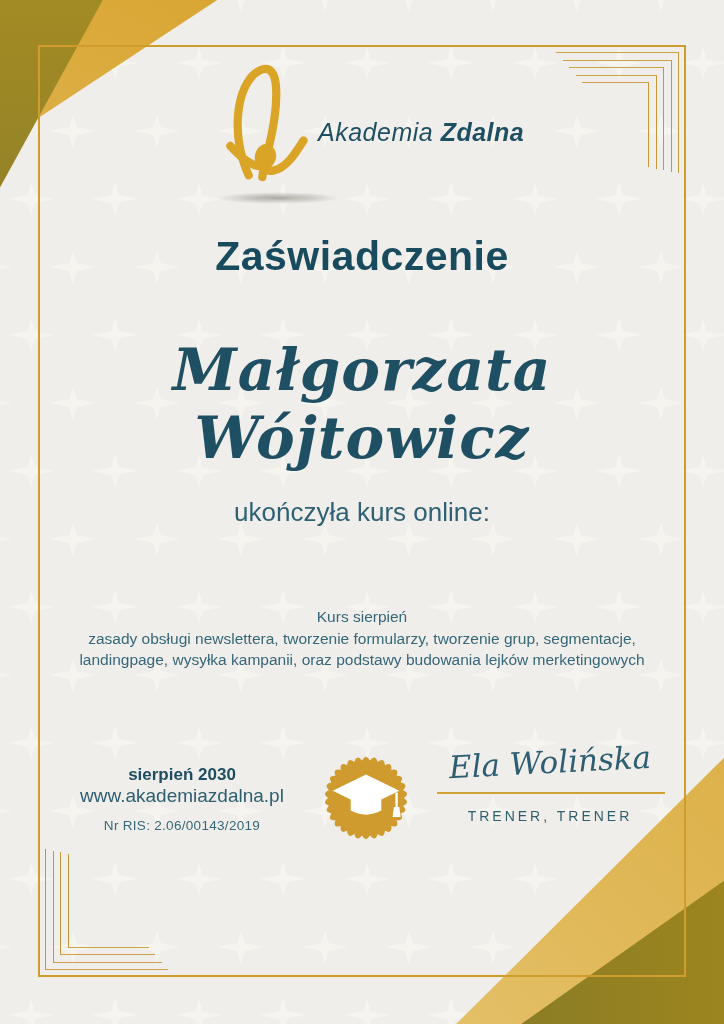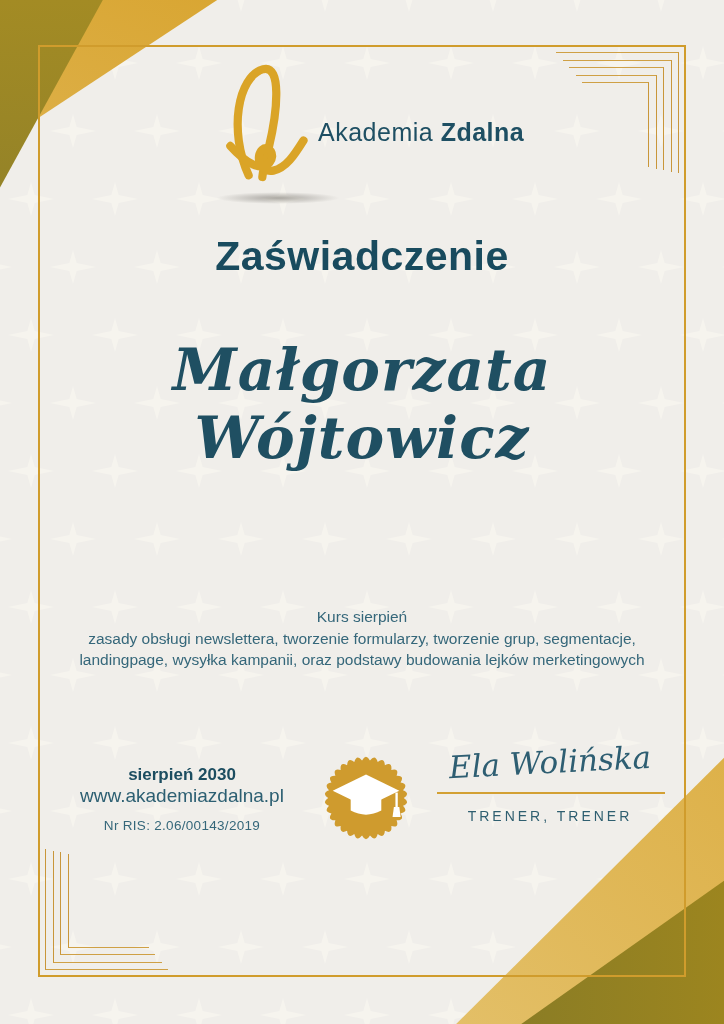--- a/index.html
+++ b/index.html
@@ -47,21 +47,21 @@
   .orn-bl .l{position:absolute;border-bottom:1.5px solid #cfa045;border-left:1.5px solid #c9963a;}
   
   .abs{position:absolute;z-index:3;}
   .centered{left:0;width:724px;text-align:center;}
   .logo-mark{left:224px;top:60px;width:84px;height:128px;}
   .logo-shadow{
     left:216px;top:192px;width:124px;height:12px;
     background:radial-gradient(ellipse at center,rgba(80,76,70,.45) 0%,rgba(80,76,70,0) 70%);
     border-radius:50%;
   }
-  .brand{left:318px;top:118px;font-size:25px;letter-spacing:.5px;color:#1e4f63;}
+  .brand{left:318px;top:118px;font-size:25px;letter-spacing:.5px;color:#1e4f63;font-style:italic;}
   .brand .b1{font-weight:400;}
   .brand .b2{font-weight:700;}
   .title{top:233px;font-size:41px;font-weight:700;color:#194b5e;letter-spacing:.5px;}
   .name{
     top:336px;font-family:"DejaVu Serif", serif;font-style:italic;font-weight:600;
     font-size:58px;color:#1f4f62;letter-spacing:1px;
   }
   .sub1{top:497px;font-size:26px;color:#2e6174;}
   .sub2{top:537px;font-size:26px;color:#2e6174;}
   .scope{top:606px;font-size:15.5px;line-height:21.5px;color:#35677a;}
@@ -267,20 +267,21 @@
 
   <div class="abs brand">
     <span class="b1">Akademia</span>
     <span class="b2">Zdalna</span>
   </div>
 
   <div class="abs centered title">Zaświadczenie</div>
 
   <div class="abs centered name">Małgorzata Wójtowicz</div>
 
+  <div class="abs centered sub1">ukończyła kurs online:</div>
 
   <div class="abs centered scope">
     <div>Kurs sierpień</div>
     <div>zasady obsługi newslettera, tworzenie formularzy, tworzenie grup, segmentacje,</div>
     <div>landingpage, wysyłka kampanii, oraz podstawy budowania lejków merketingowych</div>
   </div>
 
   <div class="abs f-date">sierpień 2030</div>
   <div class="abs f-site">www.akademiazdalna.pl</div>
   <div class="abs f-ris">Nr RIS: 2.06/00143/2019</div>

